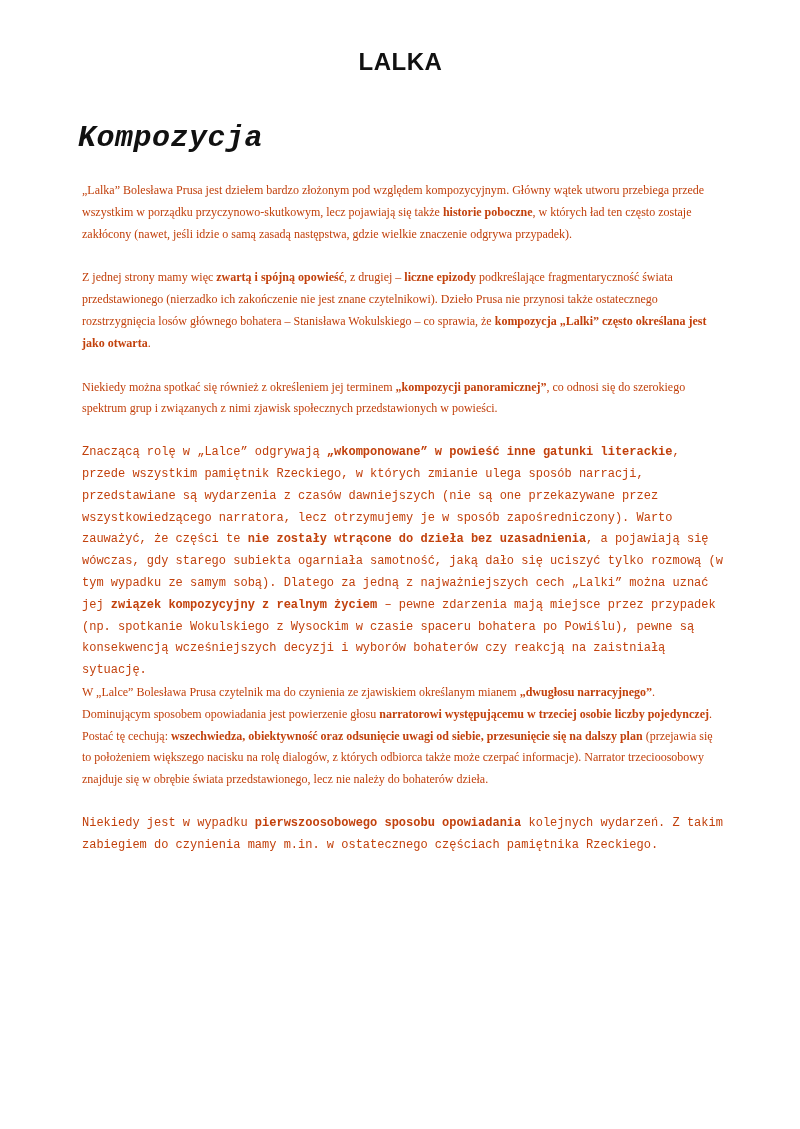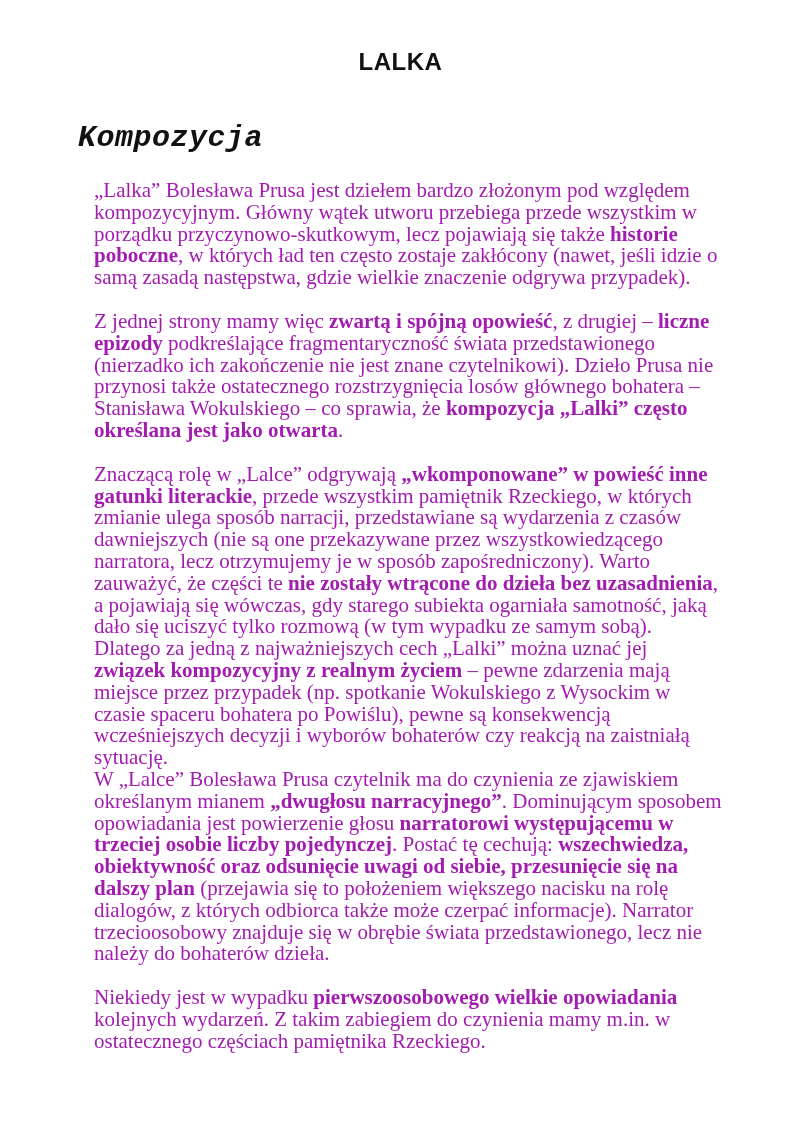--- a/index.html
+++ b/index.html
@@ -39,28 +39,29 @@
     line-height: 36px;
     color: #111111;
     margin: 40px 0 24px 0;
     letter-spacing: 0.5px;
   }
   .section-heading.first {
     margin-top: 42px;
   }
   .body-text p {
     font-family: "Liberation Serif", serif;
-    font-size: 21px;
+    font-size: 12px;
     line-height: 21.8px;
-    color: #a21caf;
-    margin: 0 0 22px 16px;
+    color: #c2410c;
+    margin: 0 0 22px 4px;
     text-align: left;
   }
   .body-text p:last-child {
     margin-bottom: 0;
+    font-family: Liberation Mono, monospace;
   }
   .b {
     font-weight: bold;
   }
   .title-block {
     margin-bottom: 0;
   }
 </style>
 </head>
 <body>
@@ -69,24 +70,25 @@
 
   <div class="title-block">
     <div class="doc-title">LALKA</div>
   </div>
 
   <div>
     <h2 class="section-heading first">Kompozycja</h2>
     <div class="body-text">
       <p><span>„Lalka” Bolesława Prusa jest dziełem bardzo złożonym pod względem kompozycyjnym. Główny wątek utworu przebiega przede wszystkim w porządku przyczynowo-skutkowym, lecz pojawiają się także </span><span class="b">historie poboczne</span><span>, w których ład ten często zostaje zakłócony (nawet, jeśli idzie o samą zasadą następstwa, gdzie wielkie znaczenie odgrywa przypadek).</span></p>
       <p><span>Z jednej strony mamy więc </span><span class="b">zwartą i spójną opowieść</span><span>, z drugiej – </span><span class="b">liczne epizody</span><span> podkreślające fragmentaryczność świata przedstawionego (nierzadko ich zakończenie nie jest znane czytelnikowi). Dzieło Prusa nie przynosi także ostatecznego rozstrzygnięcia losów głównego bohatera – Stanisława Wokulskiego – co sprawia, że </span><span class="b">kompozycja „Lalki” często określana jest jako otwarta</span><span>.</span></p>
+      <p><span>Niekiedy można spotkać się również z określeniem jej terminem </span><span class="b">„kompozycji panoramicznej”</span><span>, co odnosi się do szerokiego spektrum grup i związanych z nimi zjawisk społecznych przedstawionych w powieści.</span></p>
       <p><span>Znaczącą rolę w „Lalce” odgrywają </span><span class="b">„wkomponowane” w powieść inne gatunki literackie</span><span>, przede wszystkim pamiętnik Rzeckiego, w których zmianie ulega sposób narracji, przedstawiane są wydarzenia z czasów dawniejszych (nie są one przekazywane przez wszystkowiedzącego narratora, lecz otrzymujemy je w sposób zapośredniczony). Warto zauważyć, że części te </span><span class="b">nie zostały wtrącone do dzieła bez uzasadnienia</span><span>, a pojawiają się wówczas, gdy starego subiekta ogarniała samotność, jaką dało się uciszyć tylko rozmową (w tym wypadku ze samym sobą). Dlatego za jedną z najważniejszych cech „Lalki” można uznać jej </span><span class="b">związek kompozycyjny z realnym życiem</span><span> – pewne zdarzenia mają miejsce przez przypadek (np. spotkanie Wokulskiego z Wysockim w czasie spaceru bohatera po Powiślu), pewne są konsekwencją wcześniejszych decyzji i wyborów bohaterów czy reakcją na zaistniałą sytuację.</span></p>
     </div>
   </div>
 
   <div>
     <div class="body-text">
       <p><span>W „Lalce” Bolesława Prusa czytelnik ma do czynienia ze zjawiskiem określanym mianem </span><span class="b">„dwugłosu narracyjnego”</span><span>. Dominującym sposobem opowiadania jest powierzenie głosu </span><span class="b">narratorowi występującemu w trzeciej osobie liczby pojedynczej</span><span>. Postać tę cechują: </span><span class="b">wszechwiedza, obiektywność oraz odsunięcie uwagi od siebie, przesunięcie się na dalszy plan</span><span> (przejawia się to położeniem większego nacisku na rolę dialogów, z których odbiorca także może czerpać informacje). Narrator trzecioosobowy znajduje się w obrębie świata przedstawionego, lecz nie należy do bohaterów dzieła.</span></p>
-      <p><span>Niekiedy jest w wypadku </span><span class="b">pierwszoosobowego wielkie opowiadania</span><span> kolejnych wydarzeń. Z takim zabiegiem do czynienia mamy m.in. w ostatecznego częściach pamiętnika Rzeckiego.</span></p>
+      <p><span>Niekiedy jest w wypadku </span><span class="b">pierwszoosobowego sposobu opowiadania</span><span> kolejnych wydarzeń. Z takim zabiegiem do czynienia mamy m.in. w ostatecznego częściach pamiętnika Rzeckiego.</span></p>
     </div>
   </div>
 
 </div>
 
 </body></html>

